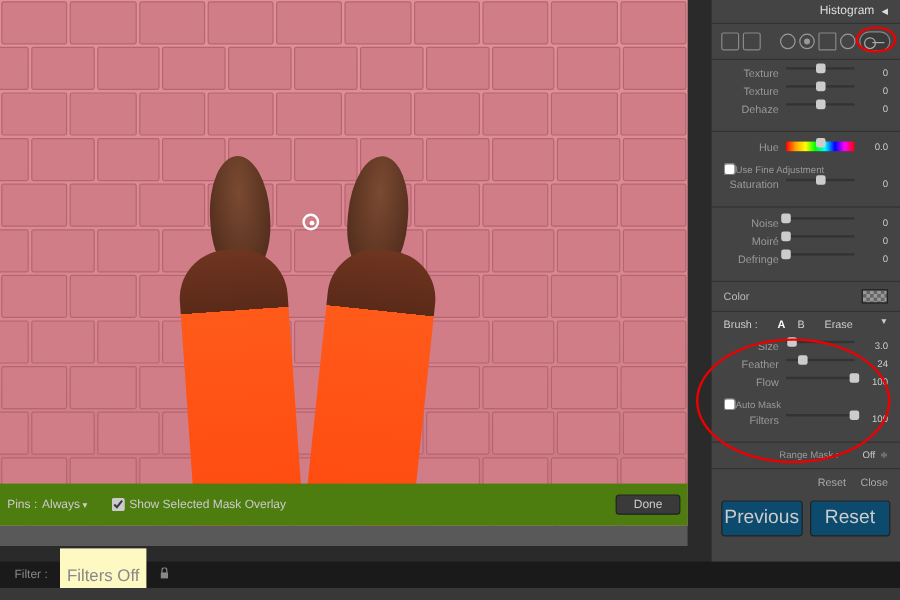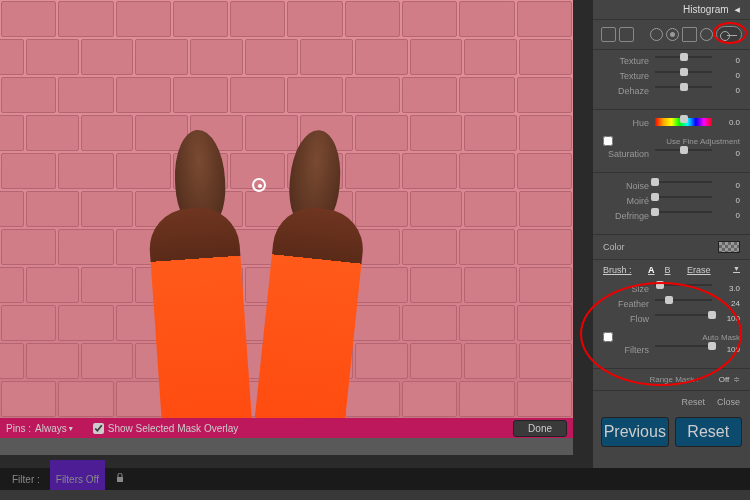--- a/index.html
+++ b/index.html
@@ -19,21 +19,21 @@
 .leg.left { left: 155px; transform: rotate(-4deg); border-radius: 40px 40px 0 0; }
 .leg.right { left: 265px; transform: rotate(6deg); border-radius: 40px 40px 0 0; }
 .shoe { position: absolute; width: 50px; height: 100px; background: radial-gradient(ellipse at 50% 30%, #7a4a32, #4a2818); border-radius: 50% 50% 45% 45%; top: 130px; }
 .shoe.left { left: 175px; transform: rotate(-3deg); }
 .shoe.right { left: 290px; transform: rotate(5deg); }
 
 .pin-marker { position: absolute; left: 252px; top: 178px; width: 14px; height: 14px; border: 2px solid #fff; border-radius: 50%; }
 .pin-marker::after { content:''; position:absolute; left:4px; top:4px; width:4px; height:4px; background:#fff; border-radius:50%; }
 
 
-.preview-toolbar { position: absolute; left: 0; bottom: 17px; width: 573px; height: 20px; background: #be185d; font-size: 10px; color: #ccc; display: flex; align-items: center; padding: 0 6px; }
+.preview-toolbar { position: absolute; left: 0; bottom: 17px; width: 573px; height: 35px; background: #4d7c0f; font-size: 10px; color: #ccc; display: flex; align-items: center; padding: 0 6px; }
 .pins-label { margin-right: 4px; }
 .pins-select { background: transparent; border: none; color: #ccc; font-size: 10px; }
 .chevron { font-size: 8px; margin-left: 2px; }
 .overlay-check { margin-left: 20px; display: flex; align-items: center; gap: 4px; }
 .overlay-check input { width: 11px; height: 11px; accent-color: #ccc; }
 .done-btn { margin-left: auto; background: #3a3a3a; color: #ccc; border: 1px solid #222; font-size: 10px; padding: 2px 14px; border-radius: 3px; }
 
 
 .right-panel { position: absolute; right: 0; top: 0; width: 157px; height: 500px; background: #444; color: #bbb; font-size: 9px; }
 
@@ -54,45 +54,45 @@
 
 .slider-group { padding: 6px 10px; }
 .slider-row { display: flex; align-items: flex-start; height: 15px; font-size: 9px; }
 .slider-label { width: 46px; text-align: right; color: #999; }
 .slider-track { flex: 1; height: 2px; background: #333; margin: 0 6px; position: relative; }
 .slider-track .thumb { position: absolute; width: 8px; height: 8px; background: #ccc; border-radius: 2px; top: -3px; transform: translateX(-50%); }
 .slider-value { width: 22px; text-align: right; color: #ccc; font-size: 8px; }
 
 .hue-track { background: linear-gradient(90deg, red, orange, yellow, lime, cyan, blue, magenta, red); height: 8px; }
 
-.checkbox-row { display: flex; align-items: center; justify-content: space-between; gap: 0; padding: 3px 0; font-size: 8px; color: #999; }
+.checkbox-row { display: flex; align-items: center; justify-content: flex-start; gap: 0; padding: 3px 0; font-size: 8px; color: #999; }
 .checkbox-row input { width: 10px; height: 10px; }
 
 .divider { height: 1px; background: #333; margin: 2px 0; }
 
 .color-row { display: flex; align-items: center; justify-content: space-between; padding: 4px 10px; }
 .color-swatch { width: 22px; height: 12px; background: repeating-conic-gradient(#666 0 25%, #999 0 50%) 0 0/6px 6px; border: 1px solid #222; }
 
-.brush-header { display: flex; justify-content: space-between; padding: 3px 10px; font-size: 9px; color: #ccc; text-decoration: underline; }
+.brush-header { display: flex; justify-content: space-between; padding: 3px 10px; font-size: 9px; color: #ccc; }
 .brush-tabs { display: flex; gap: 10px; }
 .brush-tab.active { color: #fff; font-weight: bold; }
 
 .circle-annotation-2 { position: absolute; right: 8px; top: 282px; width: 162px; height: 104px; border: 2px solid #e00; border-radius: 50%; pointer-events: none; }
 
 .range-mask-row { display: flex; justify-content: flex-end; align-items: flex-start; padding: 4px 10px; font-size: 8px; color: #999; gap: 4px; }
 .range-mask-row .off { color: #ccc; margin-left: 16px; }
 
 .reset-close { display: flex; justify-content: flex-end; padding: 4px 10px; font-size: 9px; color: #aaa; gap: 12px; }
 
 .prev-reset { display: flex; gap: 6px; padding: 6px 8px; }
 .panel-btn { flex: 1; background: #0c4a6e; border: 1px solid #222; color: #ccc; font-size: 16px; padding: 5px 0; text-align: center; border-radius: 3px; }
 
 
 .filter-bar { position: absolute; left: 0; bottom: 10px; width: 750px; height: 22px; background: #1a1a1a; color: #888; font-size: 10px; display: flex; align-items: center; justify-content: flex-start; padding: 0 12px; gap: 10px; }
-.filter-select { background: #4c1d95; border: none; color: #888; font-size: 10px; padding: 14px 6px; }
+.filter-select { background: #fef9c3; border: none; color: #888; font-size: 14px; padding: 14px 6px; }
 .lock-icon svg { width: 10px; height: 10px; }
 
 .filmstrip { position: absolute; left: 0; bottom: 0; width: 750px; height: 10px; background: #383838; }
 </style>
 </head>
 <body>
 
 <div class="main-area">
   <div class="image-preview">
     <div class="brick-pattern">

